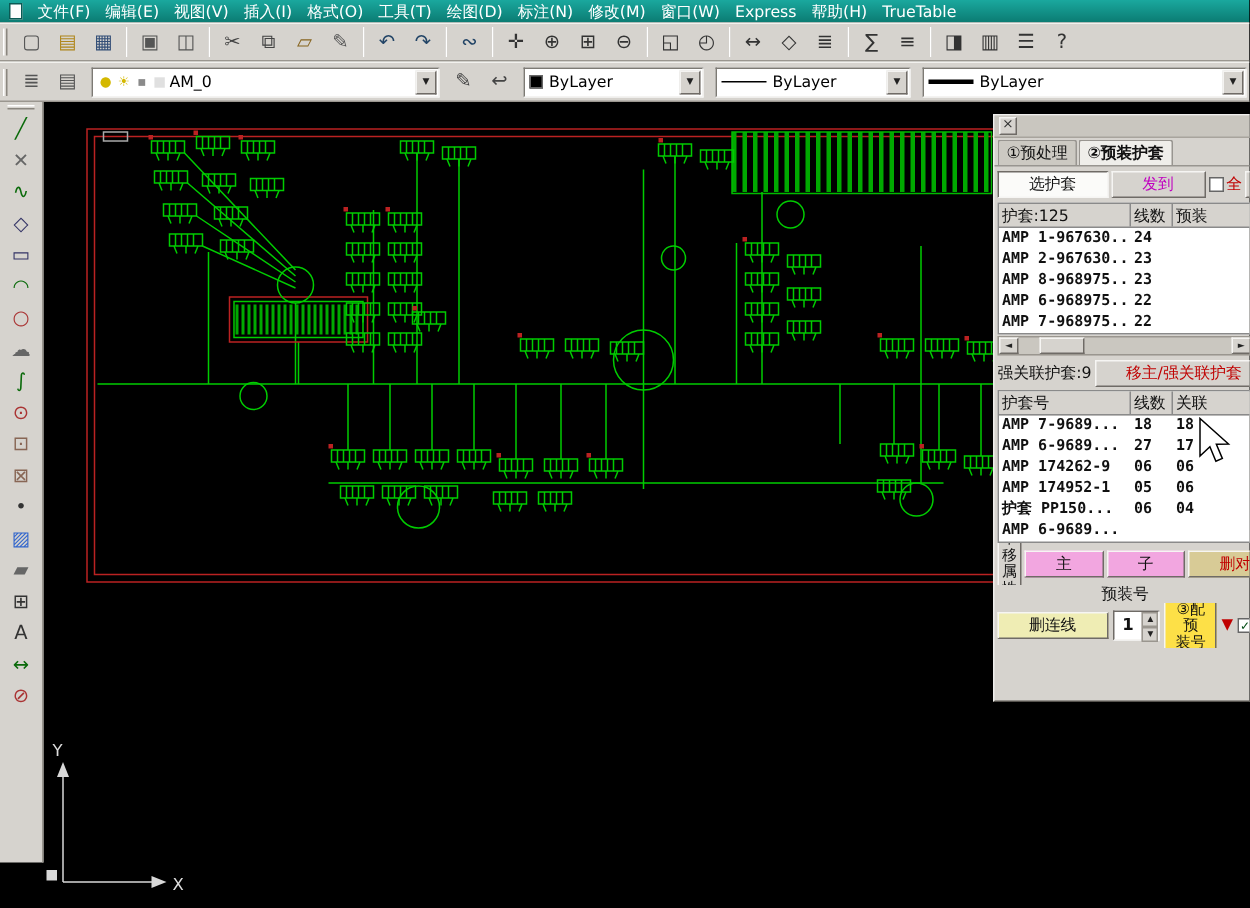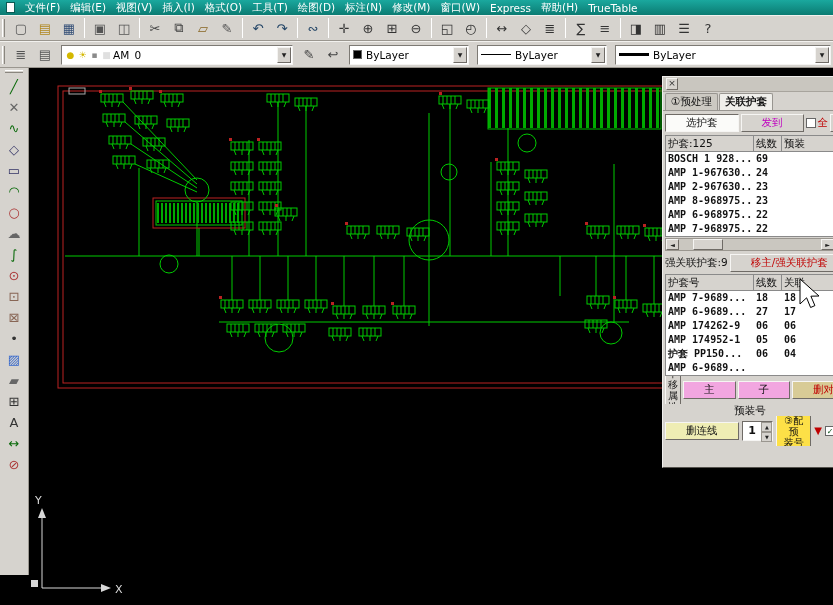--- a/index.html
+++ b/index.html
@@ -344,41 +344,36 @@
       </g>
     </svg>
   </div>
 
   <div class="panel">
     <div class="p-title">
       <span class="p-close">×</span>
     </div>
     <div class="p-tabs">
       <span class="tab">①预处理</span>
-      <span class="tab active">关联护套</span>
+      <span class="tab active">②预装护套</span>
     </div>
     <div class="p-actions">
       <button class="pbtn pressed">选护套</button>
       <button class="pbtn magenta">发到</button>
       <span class="cb"></span>
       <span class="red-label">全</span>
       <button class="pbtn">①排</button>
     </div>
     <div class="ptable">
       <div class="thead">
         <span class="hcell c0">护套:125</span>
         <span class="hcell c1">线数</span>
         <span class="hcell c2">预装</span>
       </div>
       <div class="tbody">
-          <div class="trow">
-            <span class="tcell c0">BOSCH 1 928...</span>
-            <span class="tcell c1">69</span>
-            <span class="tcell c2"></span>
-          </div>
           <div class="trow">
             <span class="tcell c0">AMP 1-967630...</span>
             <span class="tcell c1">24</span>
             <span class="tcell c2"></span>
           </div>
           <div class="trow">
             <span class="tcell c0">AMP 2-967630...</span>
             <span class="tcell c1">23</span>
             <span class="tcell c2"></span>
           </div>

